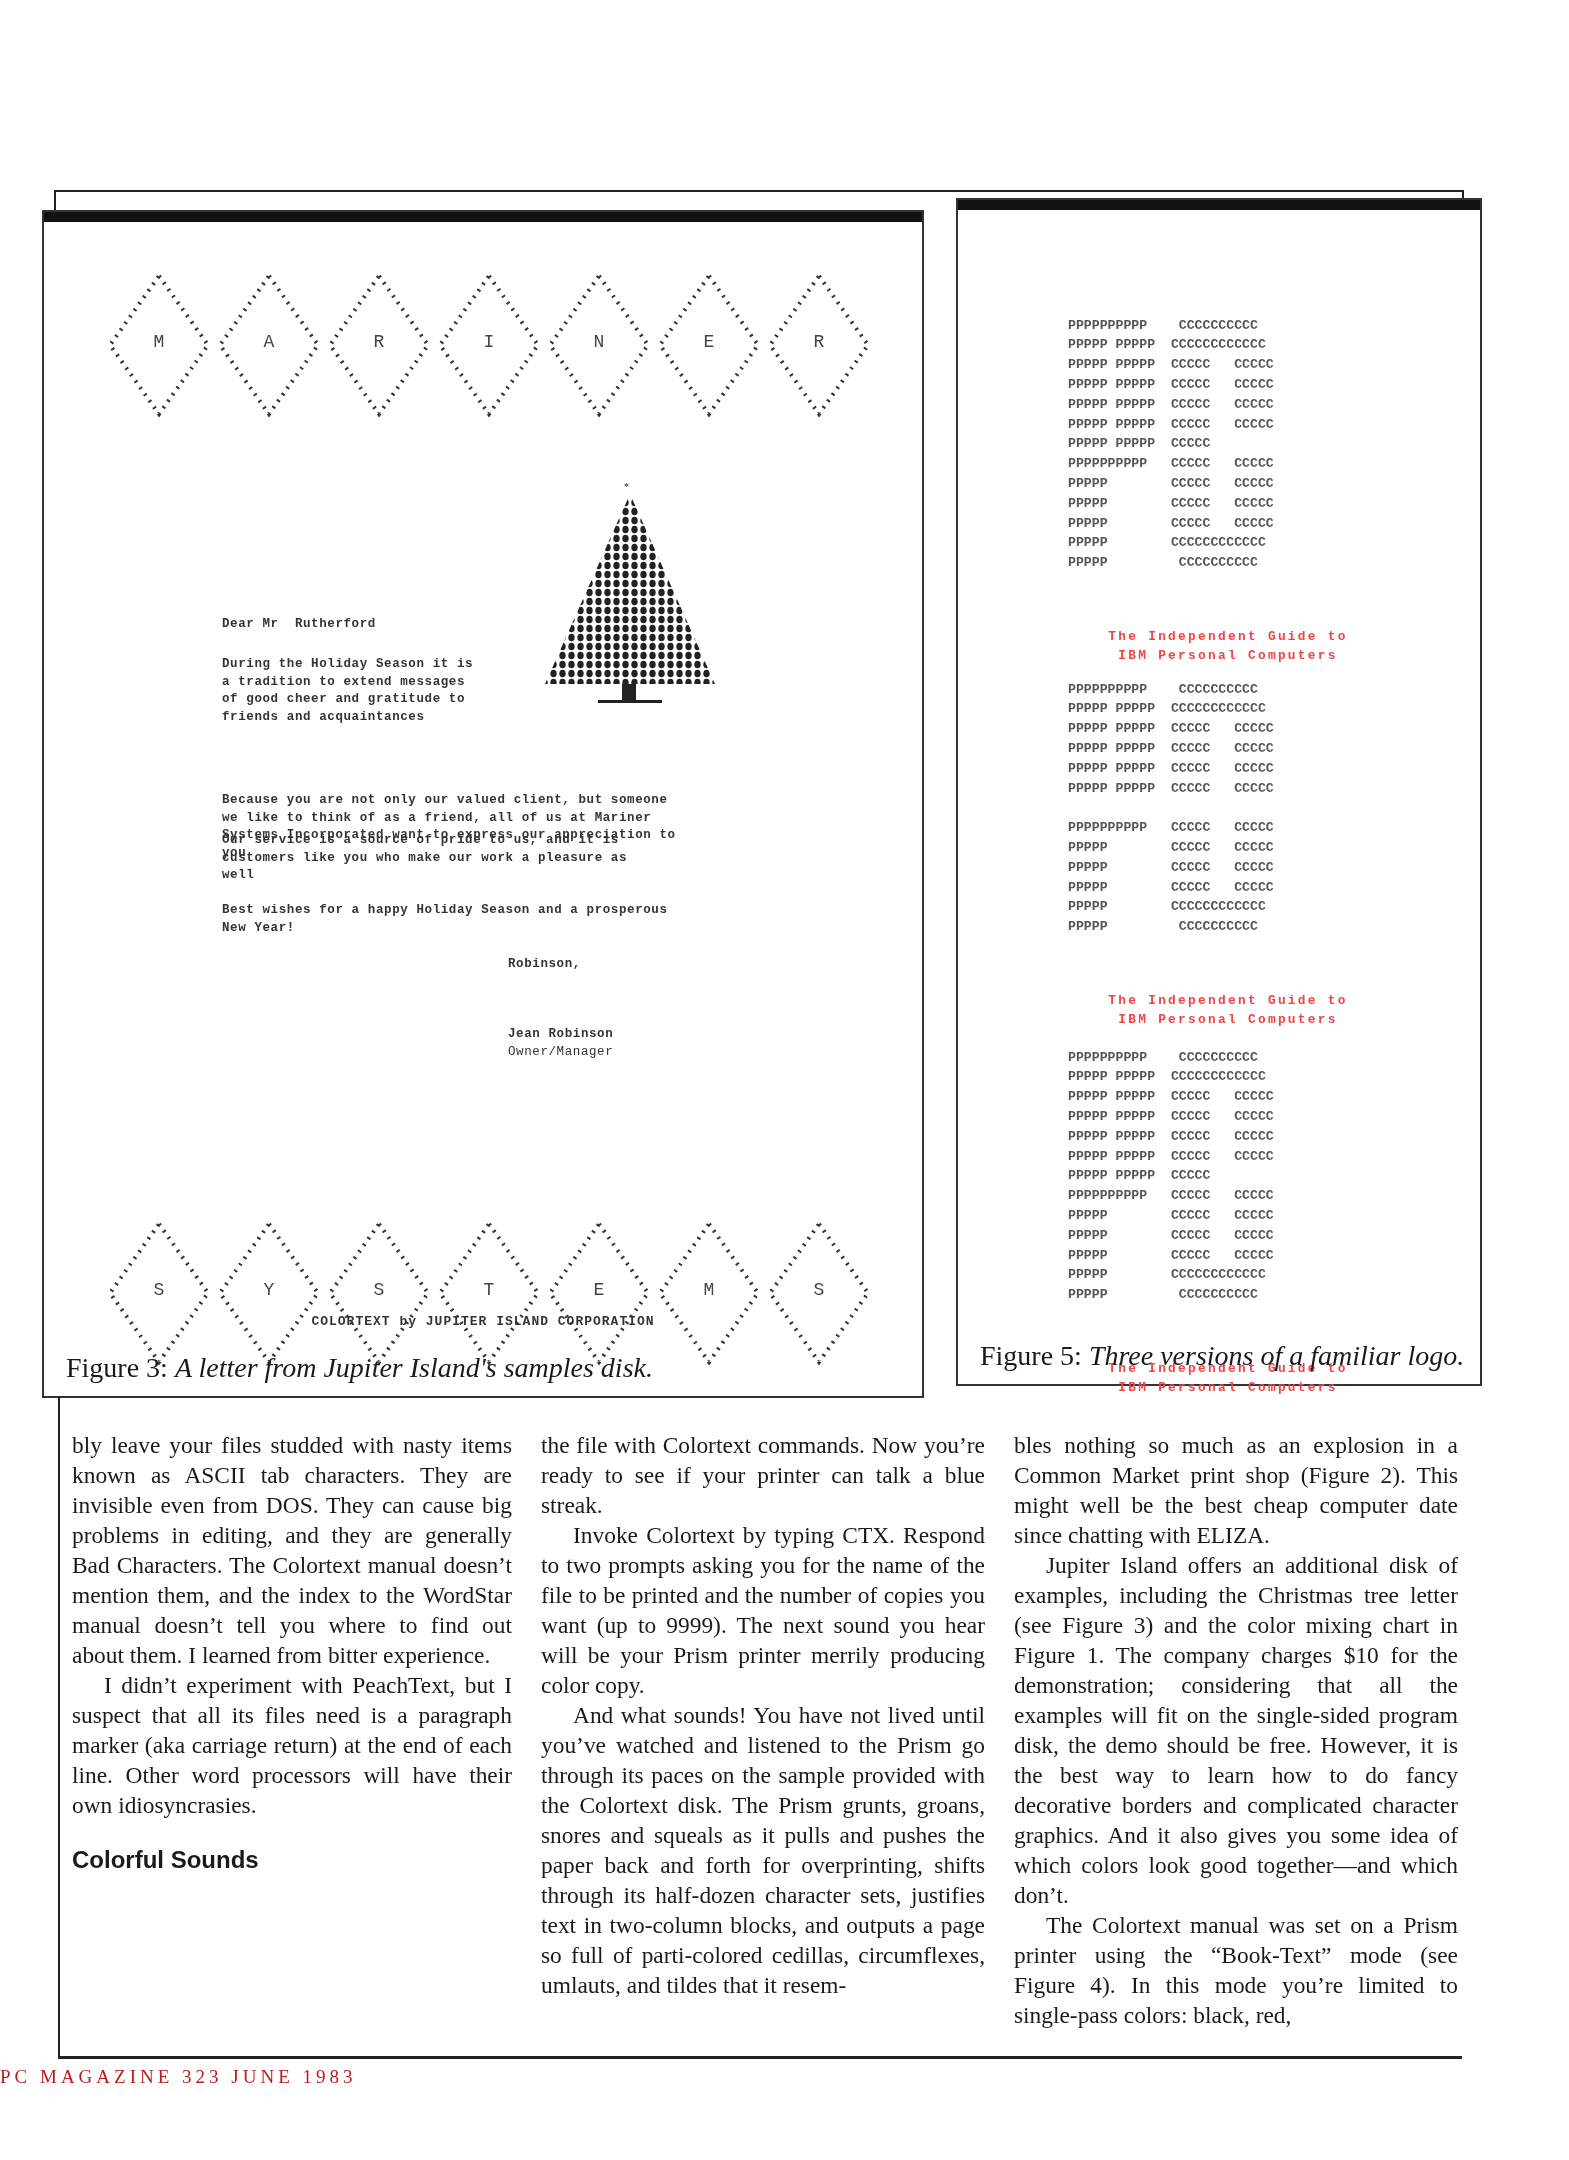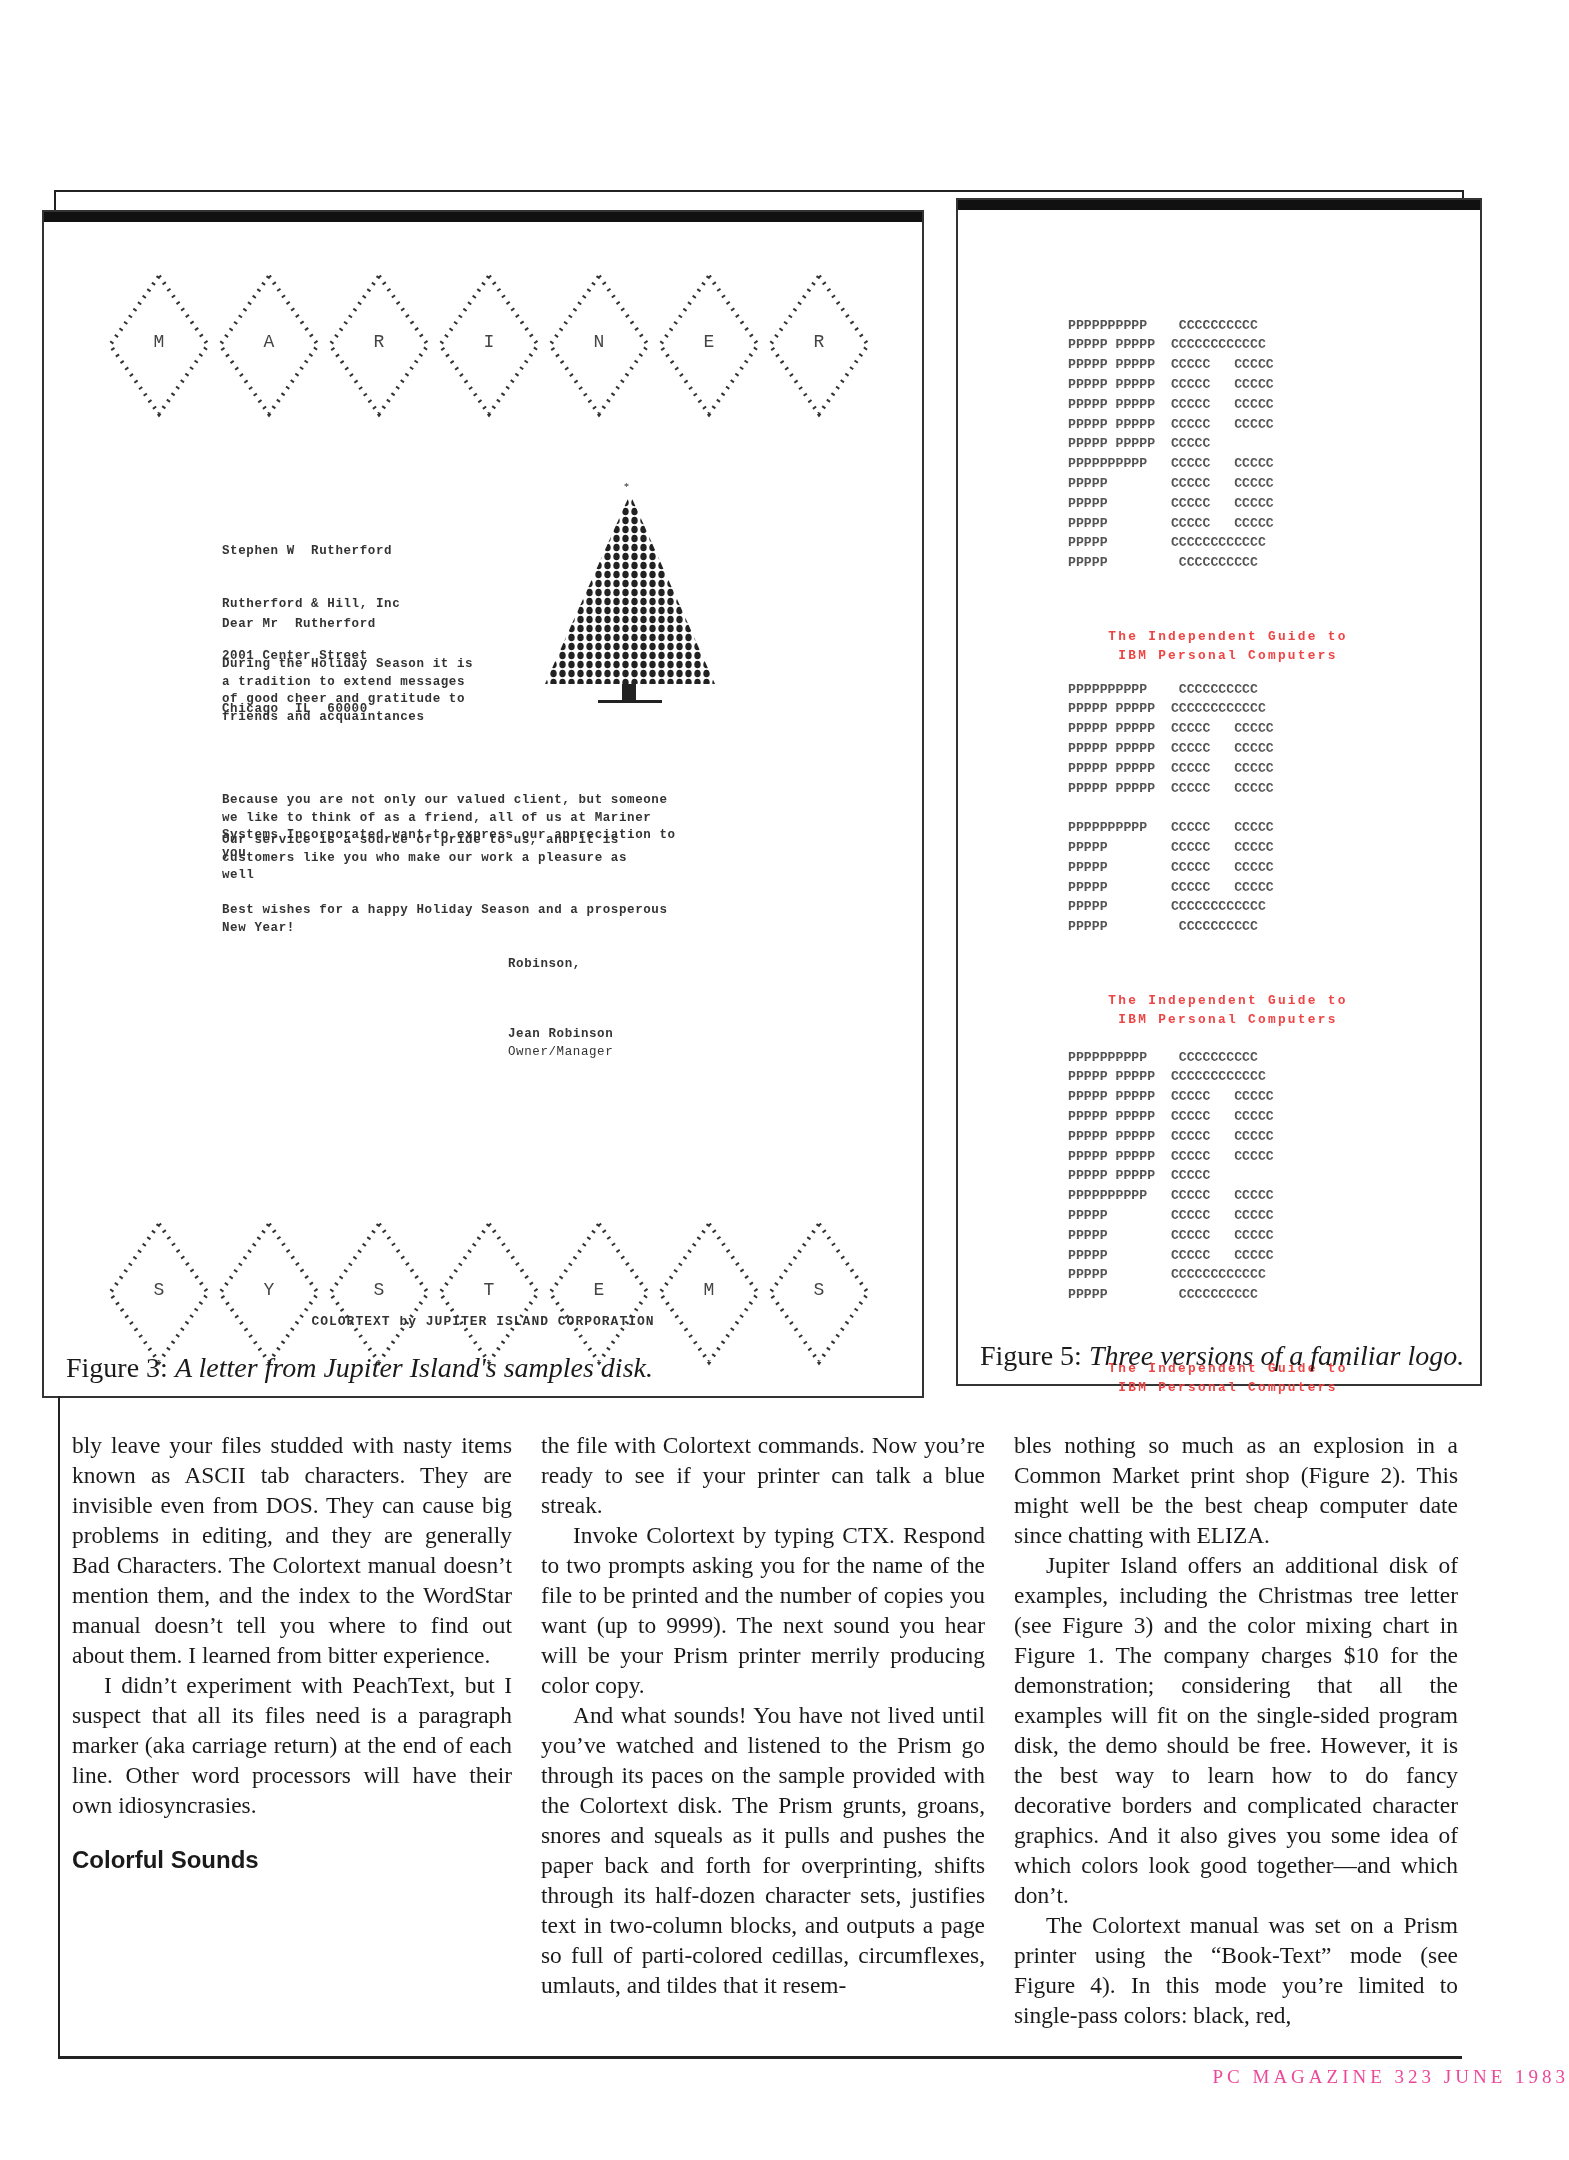--- a/index.html
+++ b/index.html
@@ -36,21 +36,21 @@
   .col { position: absolute; top: 1430px; width: 440px; font-size: 23.4px; line-height: 30px; text-align: justify; hyphens: manual; }
   .col p { margin: 0; text-indent: 32px; }
   .col p.noindent { text-indent: 0; }
   .col h3 { margin: 24px 0 0 0; font-family: "Liberation Sans", "DejaVu Sans", sans-serif; font-size: 24px; font-weight: bold; line-height: 32px; }
   #col1 { left: 72px; }
   #col2 { left: 541px; width: 444px; }
   #col3 { left: 1014px; width: 444px; }
 
   .box-left { position: absolute; left: 58px; top: 1396px; width: 2px; height: 660px; background: #222; }
   .bottom-rule { position: absolute; left: 58px; top: 2056px; width: 1404px; height: 3px; background: #222; }
-  .folio { position: absolute; left: 0; right: 0; top: 2066px; text-align: right; font-family: "Liberation Serif", "DejaVu Serif", serif; font-size: 19px; letter-spacing: 4px; color: #ec4899; padding-left: 32px; }
+  .folio { position: absolute; left: 0; right: 0; top: 2066px; text-align: left; font-family: "Liberation Serif", "DejaVu Serif", serif; font-size: 19px; letter-spacing: 4px; color: #b91c1c; }
 </style>
 </head>
 <body>
 
 <div class="top-frame"></div>
 
 <div class="figure" id="fig3">
   <div class="topbar"></div>
 
   <div class="band" style="top:58px;">
@@ -91,26 +91,20 @@
         <div class="letter">E</div>
       </div>
     <div class="diamond">
         <svg width="110" height="150">
           <polygon points="55,6 104,75 55,144 6,75" fill="none" stroke="#333" stroke-width="4" stroke-dasharray="2 6"></polygon>
         </svg>
         <div class="letter">R</div>
       </div>
   </div>
 
-  <div class="mono letter-block" style="left:178px; top:296px;">
-    <div>Stephen W  Rutherford</div>
-    <div>Rutherford &amp; Hill, Inc</div>
-    <div>2001 Center Street</div>
-    <div>Chicago  IL  60000</div>
-  </div>
 
   <div class="mono letter-block" style="left:178px; top:404px;">Dear Mr  Rutherford</div>
   <div class="mono letter-block" style="left:178px; top:444px;">During the Holiday Season it is
 a tradition to extend messages
 of good cheer and gratitude to
 friends and acquaintances</div>
   <div class="mono letter-block" style="left:178px; top:532px;margin-top:48px;">Because you are not only our valued client, but someone
 we like to think of as a friend, all of us at Mariner
 Systems Incorporated want to express our appreciation to
 you</div>

